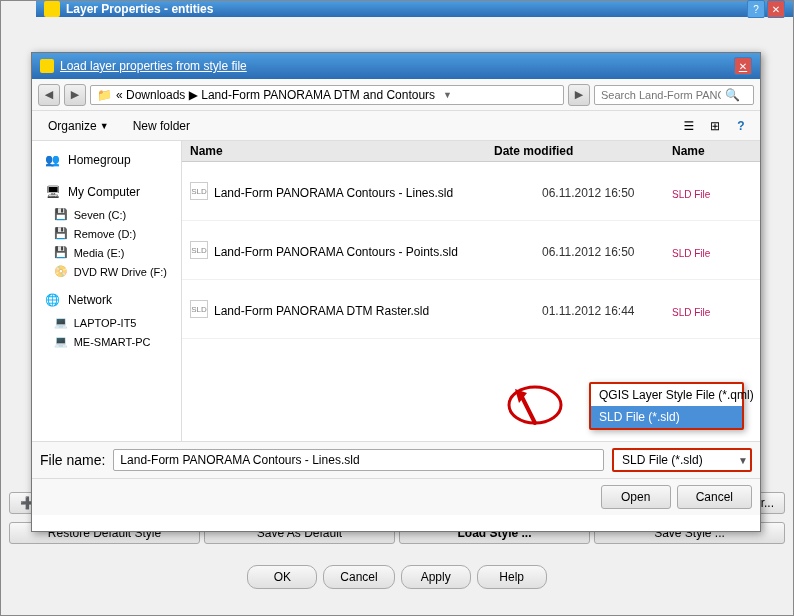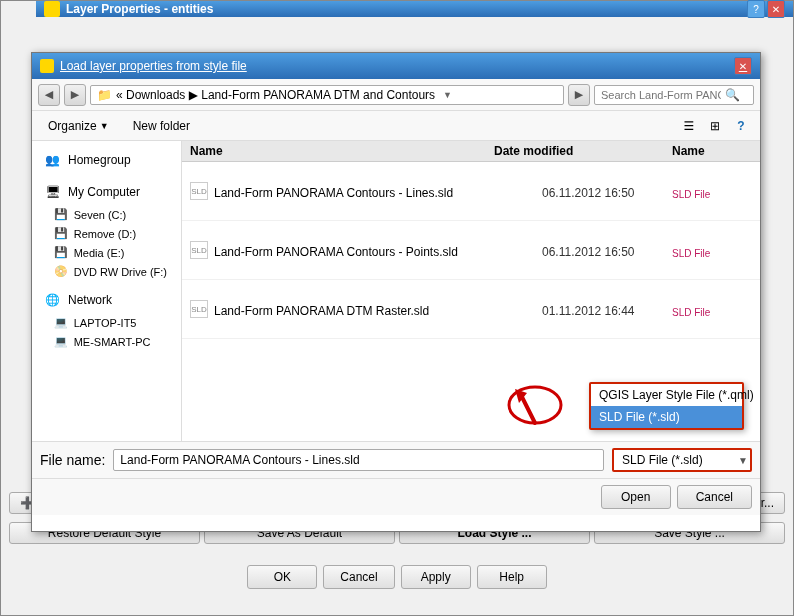--- a/index.html
+++ b/index.html
@@ -72,21 +72,21 @@
     }
 
     .toolbar-btn-green { color: #228B22; }
     .toolbar-btn-yellow { color: #cc8800; }
     .toolbar-btn-red { color: #cc2200; }
 
     .dialog-btn {
       padding: 4px 16px;
       background: linear-gradient(to bottom, #f8f8f8, #e0e0e0);
       border: 1px solid #aaa;
-      border-radius: 3px;
+      border-radius: 10px;
       cursor: pointer;
       font-size: 12px;
       min-width: 70px;
     }
 
     
     .inner-dialog {
       position: absolute;
       top: 35px;
       left: 30px;

